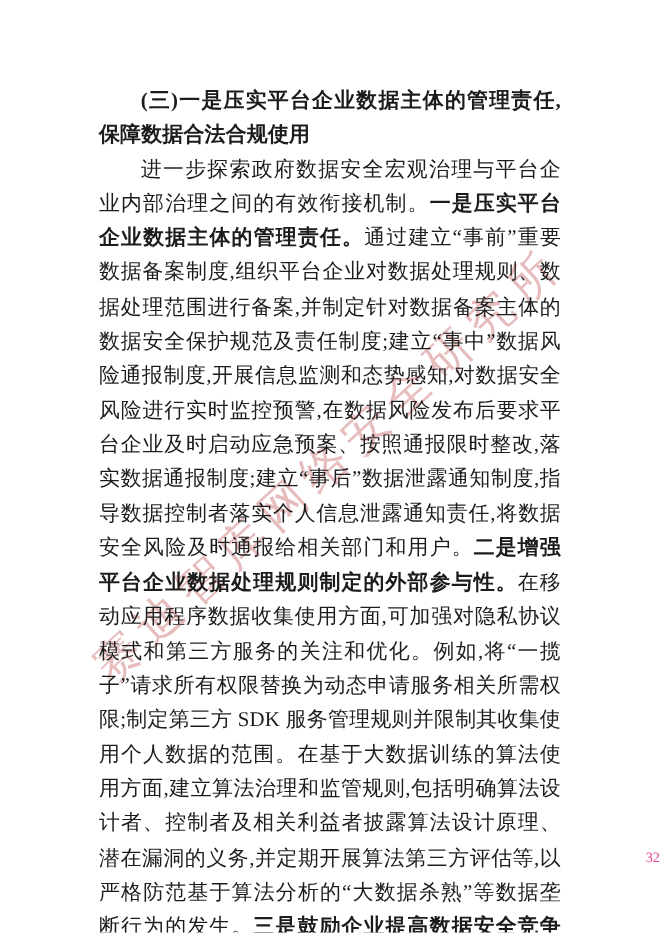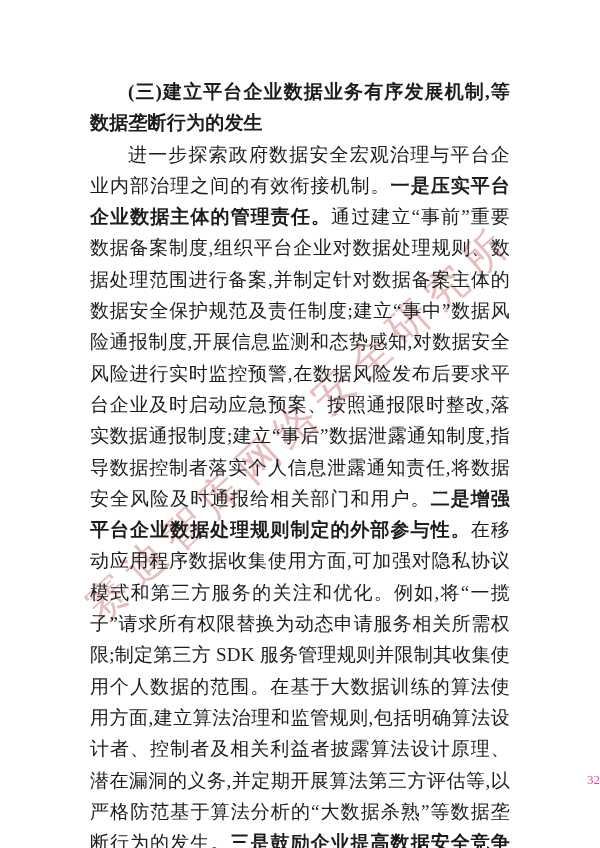--- a/index.html
+++ b/index.html
@@ -66,21 +66,21 @@
 </style>
 </head>
 <body>
 
 <div class="page">
 
   <div class="watermark">赛迪智库网络安全研究所</div>
 
   <div class="content">
 
-    <p class="heading">(三)建立平台企业数据业务有序发展机制,等数据垄断行为的发生</p>
+    <p class="heading">(三)一是压实平台企业数据主体的管理责任,保障数据合法合规使用</p>
 
     <p class="body-text"><span>进一步探索政府数据安全宏观治理与平台企业内部治理之间的有效衔接机制。</span><span class="b">一是压实平台企业数据主体的管理责任。</span><span>通过建立“事前”重要数据备案制度,组织平台企业对数据处理规则、数据处理范围进行备案,并制定针对数据备案主体的数据安全保护规范及责任制度;建立“事中”数据风险通报制度,开展信息监测和态势感知,对数据安全风险进行实时监控预警,在数据风险发布后要求平台企业及时启动应急预案、按照通报限时整改,落实数据通报制度;建立“事后”数据泄露通知制度,指导数据控制者落实个人信息泄露通知责任,将数据安全风险及时通报给相关部门和用户。</span><span class="b">二是增强平台企业数据处理规则制定的外部参与性。</span><span>在移动应用程序数据收集使用方面,可加强对隐私协议模式和第三方服务的关注和优化。例如,将“一揽子”请求所有权限替换为动态申请服务相关所需权限;制定第三方 SDK 服务管理规则并限制其收集使用个人数据的范围。在基于大数据训练的算法使用方面,建立算法治理和监管规则,包括明确算法设计者、控制者及相关利益者披露算法设计原理、潜在漏洞的义务,并定期开展算法第三方评估等,以严格防范基于算法分析的“大数据杀熟”等数据垄断行为的发生。</span><span class="b">三是鼓励企业提高数据安全竞争性。</span></p>
 
   </div>
 
   <div class="pageno">32</div>
 
 </div>
 
 </body></html>

